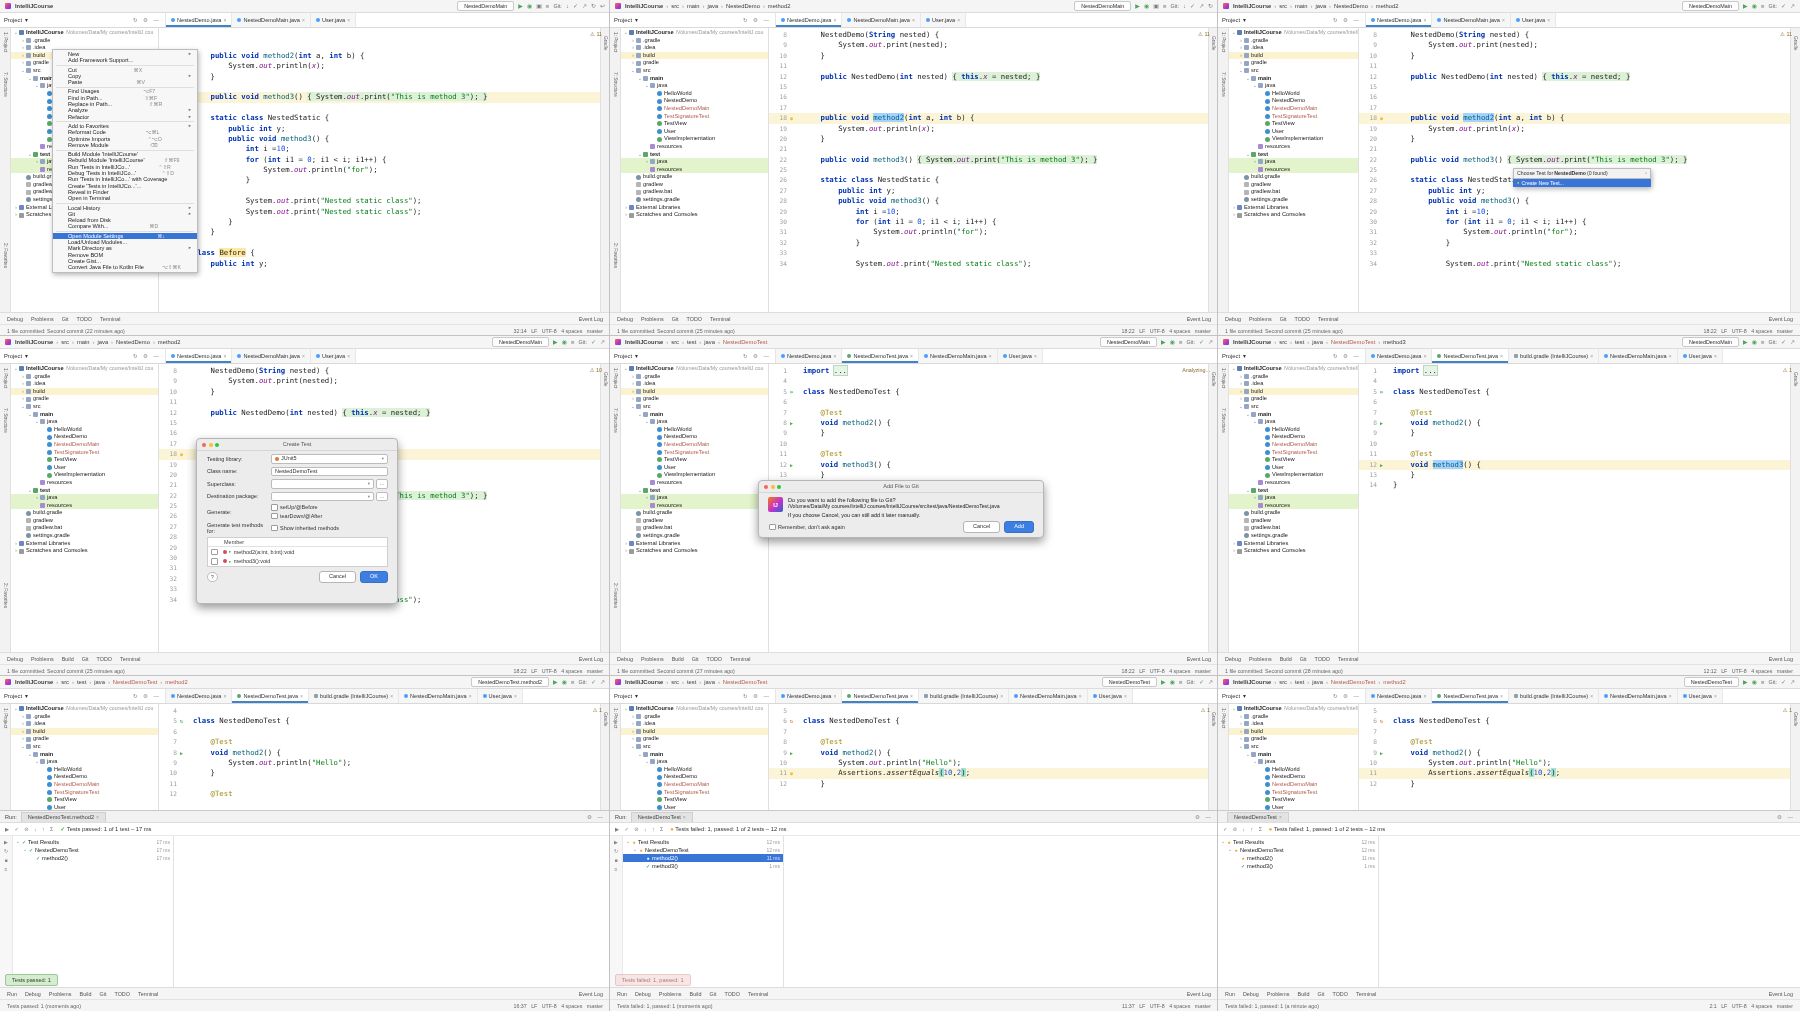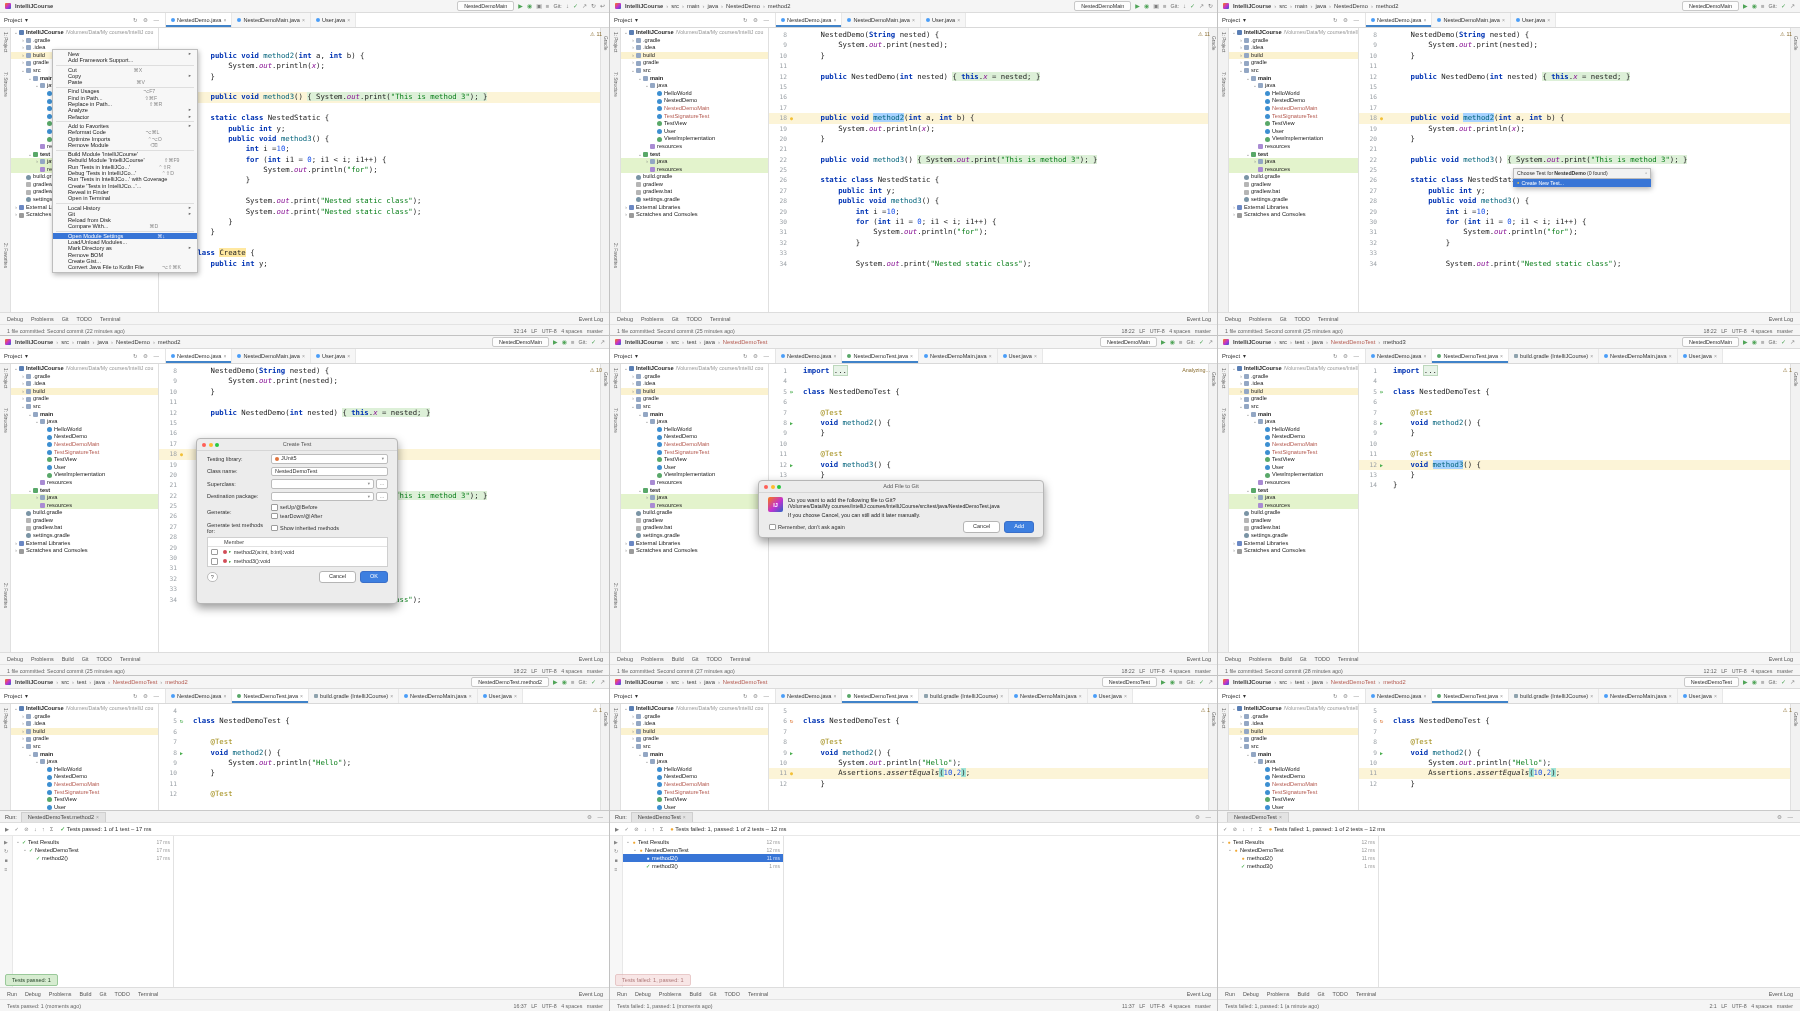--- a/index.html
+++ b/index.html
@@ -375,21 +375,21 @@
         <div class="cl"><span class="gut"><span class="ln"></span><span class="gic"></span></span><span class="ct"><span>            </span><span class="kw">int</span><span> i =</span><span class="num">10</span><span>;</span></span></div>
         <div class="cl"><span class="gut"><span class="ln"></span><span class="gic"></span></span><span class="ct"><span>            </span><span class="kw">for</span><span> (</span><span class="kw">int</span><span> i1 = </span><span class="num">0</span><span>; i1 &lt; i; i1++) {</span></span></div>
         <div class="cl"><span class="gut"><span class="ln"></span><span class="gic"></span></span><span class="ct"><span>                System.</span><span class="fld">out</span><span>.println(</span><span class="str">"for"</span><span>);</span></span></div>
         <div class="cl"><span class="gut"><span class="ln"></span><span class="gic"></span></span><span class="ct"><span>            }</span></span></div>
         <div class="cl"><span class="gut"><span class="ln"></span><span class="gic"></span></span><span class="ct"></span></div>
         <div class="cl"><span class="gut"><span class="ln"></span><span class="gic"></span></span><span class="ct"><span>            System.</span><span class="fld">out</span><span>.print(</span><span class="str">"Nested static class"</span><span>);</span></span></div>
         <div class="cl"><span class="gut"><span class="ln"></span><span class="gic"></span></span><span class="ct"><span>            System.</span><span class="fld">out</span><span>.print(</span><span class="str">"Nested static class"</span><span>);</span></span></div>
         <div class="cl"><span class="gut"><span class="ln"></span><span class="gic"></span></span><span class="ct"><span>        }</span></span></div>
         <div class="cl"><span class="gut"><span class="ln"></span><span class="gic"></span></span><span class="ct"><span>    }</span></span></div>
         <div class="cl"><span class="gut"><span class="ln"></span><span class="gic"></span></span><span class="ct"></span></div>
-        <div class="cl"><span class="gut"><span class="ln">39</span><span class="gic"></span></span><span class="ct"><span></span><span class="kw">class</span><span> </span><span class="tan">Create</span><span> {</span></span></div>
+        <div class="cl"><span class="gut"><span class="ln">39</span><span class="gic"></span></span><span class="ct"><span></span><span class="kw">class</span><span> </span><span class="tan">Before</span><span> {</span></span></div>
         <div class="cl"><span class="gut"><span class="ln">40</span><span class="gic"></span></span><span class="ct"><span>    </span><span class="kw">public</span><span> </span><span class="kw">int</span><span> y;</span></span></div>
       </div>
     <span class="inspect">⚠ 11</span>
     <div class="rstrip">
         <span class="vlab">Gradle</span>
       </div>
     <div class="menu">
         <div class="mi">
           <span>New</span>
           <span class="msc"></span>

